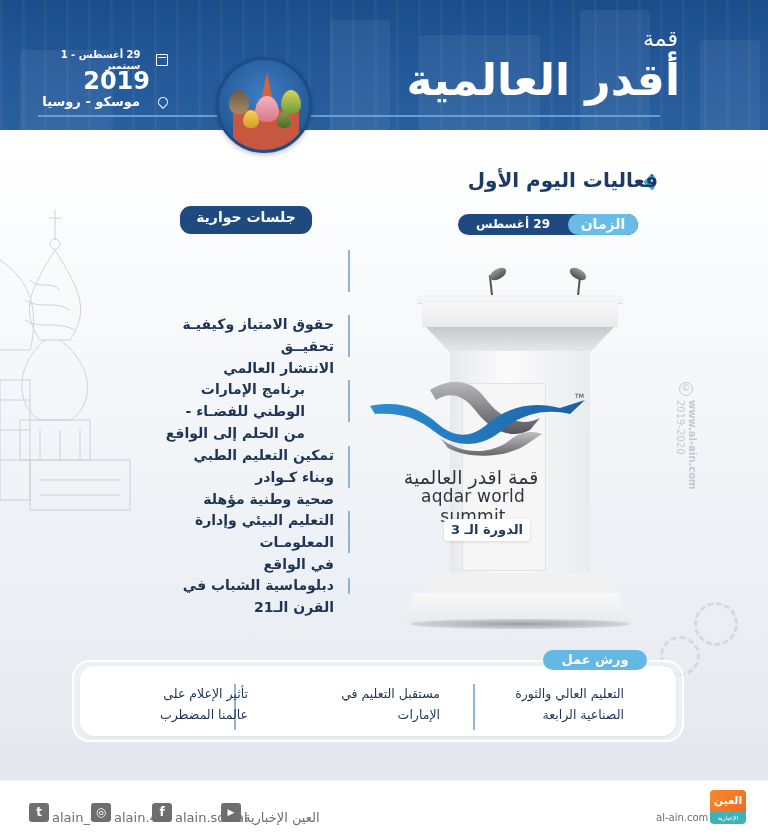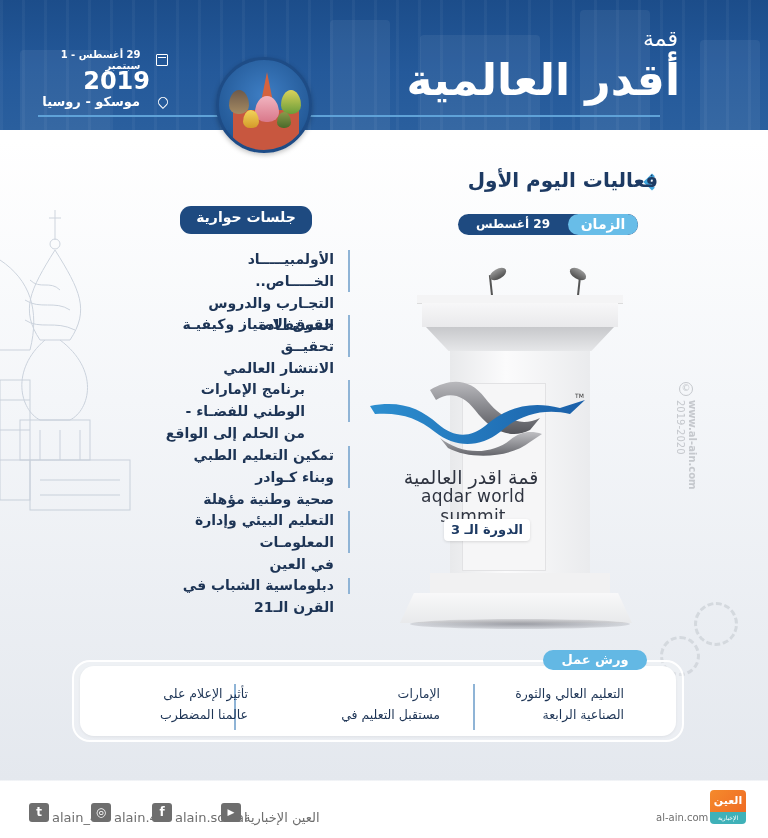--- a/index.html
+++ b/index.html
@@ -214,24 +214,20 @@
       <path d="M30 80 C 40 90, 50 80, 60 90 M25 100 C 40 110, 55 100, 70 110 M25 120 C 40 130, 55 120, 75 130"></path>
       <path d="M0 200 L30 200 M0 230 L30 230 M0 260 L30 260"></path>
       <path d="M40 280 L120 280 M40 295 L120 295"></path>
     </g>
   </svg>
 
   <div class="sessions-badge">جلسات حوارية</div>
   <div class="session-list">
     <div class="session" style="top:0px;">
       <span class="bar" style="height:42px;margin-top:2px;"></span>
-      <div class="text">
-        <div>الأولمبيـــــاد الخـــــاص..</div>
-        <div>التجـارب والدروس المستفـادة</div>
-      </div>
     </div>
     <div class="session" style="top:65px;">
       <span class="bar" style="height:42px;margin-top:2px;"></span>
       <div class="text">
         <div>حقوق الامتياز وكيفيـة تحقيــق</div>
         <div>الانتشار العالمي</div>
       </div>
     </div>
     <div class="session" style="top:130px;gap:29px;">
       <span class="bar" style="height:42px;margin-top:2px;"></span>
@@ -244,21 +240,21 @@
       <span class="bar" style="height:42px;margin-top:2px;"></span>
       <div class="text">
         <div>تمكين التعليم الطبي وبناء كـوادر</div>
         <div>صحية وطنية مؤهلة</div>
       </div>
     </div>
     <div class="session" style="top:261px;">
       <span class="bar" style="height:42px;margin-top:2px;"></span>
       <div class="text">
         <div>التعليم البيئي وإدارة المعلومـات</div>
-        <div>في العين</div>
+        <div>في الواقع</div>
       </div>
     </div>
     <div class="session" style="top:326px;">
       <span class="bar" style="height:16px;margin-top:4px;"></span>
       <div class="text">
         <div>دبلوماسية الشباب في القرن الـ21</div>
       </div>
     </div>
   </div>
 
@@ -311,22 +307,22 @@
   <div class="ws-box"></div>
   <div class="ws-inner"></div>
   <div class="ws-badge">ورش عمل</div>
 
   <div class="ws-item" style="left:478px;width:146px;">
     <div>التعليم العالي والثورة</div>
     <div>الصناعية الرابعة</div>
   </div>
   <div class="ws-div" style="left:473px;"></div>
   <div class="ws-item" style="left:290px;width:150px;">
+    <div>مستقبل التعليم في</div>
     <div>الإمارات</div>
-    <div>مستقبل التعليم في</div>
   </div>
   <div class="ws-div" style="left:234px;"></div>
   <div class="ws-item" style="left:120px;width:128px;">
     <div>تأثير الإعلام على</div>
     <div>عالمنا المضطرب</div>
   </div>
 
   <div class="footer"></div>
   <div class="social" style="left:29px;">
     <span class="ico">t</span>

